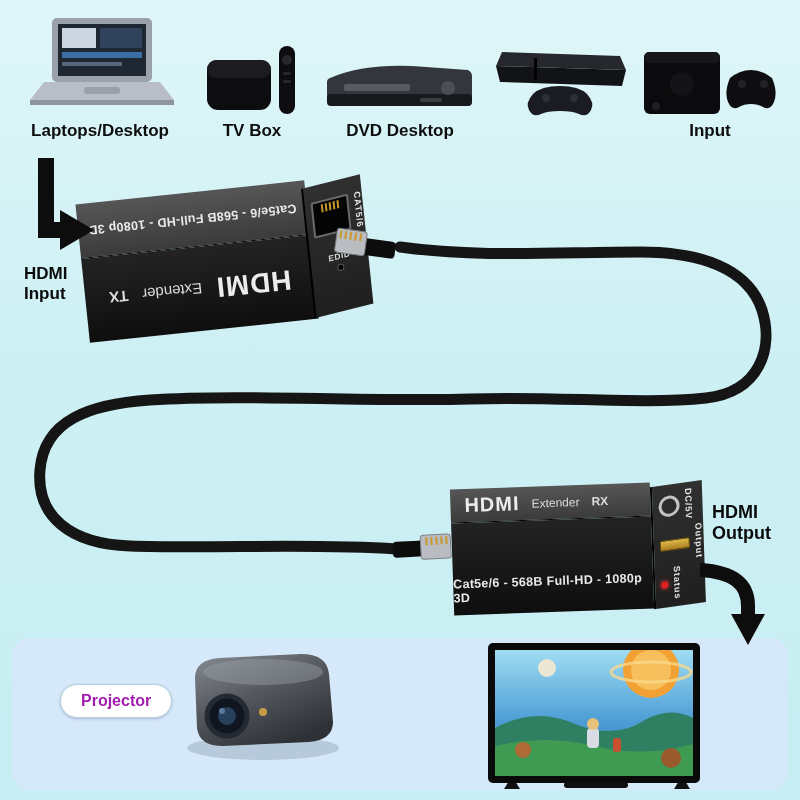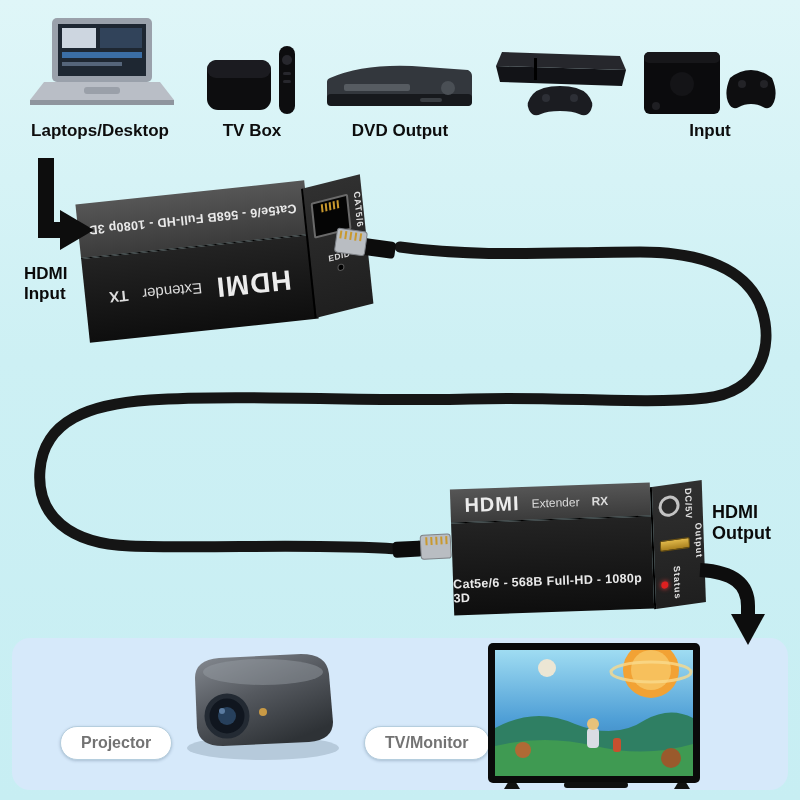--- a/index.html
+++ b/index.html
@@ -29,21 +29,21 @@
   .hole{width:5px;height:5px;border-radius:50%;background:#000;border:1px solid #555;margin:3px auto 0;}
   .jack{width:15px;height:15px;border-radius:50%;background:#2b2b2b;border:3px solid #c3c3c3;}
   .goldport{width:28px;height:9px;background:linear-gradient(#e0b84a,#a9801e);border-radius:2px;border:1px solid #6e5310;}
   .led{width:7px;height:7px;border-radius:50%;background:#e02020;box-shadow:0 0 5px #ff3b3b;}
   .endrow{display:flex;align-items:center;gap:4px;justify-content:flex-start;}
 
   
   .panel{position:absolute;left:12px;top:638px;width:776px;height:152px;background:#d6e9fa;border-radius:18px;z-index:1;}
   .pill{position:absolute;display:inline-flex;align-items:center;justify-content:center;
     padding:7px 20px;background:#ffffff;border:1px solid #b5cede;border-radius:20px;
-    box-shadow:0 1px 3px rgba(30,60,90,.25);font-size:16px;font-weight:600;color:#737373;z-index:2;margin-top:42px;}
+    box-shadow:0 1px 3px rgba(30,60,90,.25);font-size:16px;font-weight:600;color:#a21caf;z-index:2;}
   .tvframe{position:absolute;left:476px;top:5px;width:212px;height:140px;background:#0a0a0a;border-radius:5px;padding:7px;box-sizing:border-box;z-index:2;}
   .tvbar{position:absolute;left:552px;top:144px;width:64px;height:6px;background:#0f0f0f;border-radius:3px;z-index:2;}
 
   svg{display:block;}
   .layer{position:absolute;left:0;top:0;pointer-events:none;}
 </style>
 </head>
 <body>
 
 <div class="stage">
@@ -97,21 +97,21 @@
       <circle cx="40" cy="46" r="12" fill="#141417"></circle>
       <circle cx="14" cy="68" r="4" fill="#1f1f23"></circle>
       <path d="M88 40 q10 -8 21 -8 q11 0 21 8 q6 14 2 24 q-4 9 -11 5 q-5 -3 -12 -3 q-7 0 -12 3 q-7 4 -11 -5 q-4 -10 2 -24Z" fill="#0e0e10"></path>
       <circle cx="100" cy="46" r="4" fill="#232327"></circle>
       <circle cx="122" cy="46" r="4" fill="#232327"></circle>
     </svg>
   </div>
 
   <div class="device-label" style="left:10px;width:180px">Laptops/Desktop</div>
   <div class="device-label" style="left:182px;width:140px">TV Box</div>
-  <div class="device-label" style="left:325px;width:150px">DVD Output</div>
+  <div class="device-label" style="left:325px;width:150px">DVD Desktop</div>
   <div class="device-label" style="left:645px;width:130px">Input</div>
 
   <svg class="layer" width="800" height="800" style="z-index:3">
     <path d="M400 247 C480 258 560 252 640 252 C700 252 748 268 762 310
              C774 348 760 392 706 398 C640 405 560 396 470 399
              C380 402 240 394 150 400 C90 404 44 420 40 470
              C36 516 70 544 130 546 C210 549 310 543 396 549" fill="none" stroke="#151515" stroke-width="11" stroke-linecap="round"></path>
   </svg>
 
   <div class="unit" style="left:82px;top:192px;width:230px;height:138px;transform:rotate(-6deg);">
@@ -217,21 +217,20 @@
         </defs>
         <ellipse cx="88" cy="104" rx="76" ry="12" fill="rgba(40,60,80,0.18)"></ellipse>
         <path d="M20 34 Q20 16 44 14 L126 10 Q152 10 154 30 L158 78 Q158 96 134 98 L48 102 Q24 102 22 84 Z" fill="url(#pg)"></path>
         <ellipse cx="88" cy="28" rx="60" ry="13" fill="#9aa0a7" opacity="0.45"></ellipse>
         <circle cx="52" cy="72" r="20" fill="#10161f" stroke="#232a33" stroke-width="5"></circle>
         <circle cx="52" cy="72" r="9" fill="#27405c"></circle>
         <circle cx="47" cy="67" r="3" fill="#5b7ba0"></circle>
         <circle cx="88" cy="68" r="4" fill="#c99a45"></circle>
       </svg>
     </div>
-    <div class="pill" style="left:352px;top:46px;">TV/Monitor</div>
     <div class="tvframe">
       <svg width="198" height="126" viewBox="0 0 198 126">
         <defs>
           <linearGradient id="sky" x1="0" y1="0" x2="0" y2="1">
             <stop offset="0" stop-color="#9fdcf2"></stop>
               <stop offset="0.55" stop-color="#4f9fd6"></stop>
               <stop offset="1" stop-color="#2e6fae"></stop>
           </linearGradient>
         </defs>
         <rect width="198" height="126" fill="url(#sky)"></rect>

